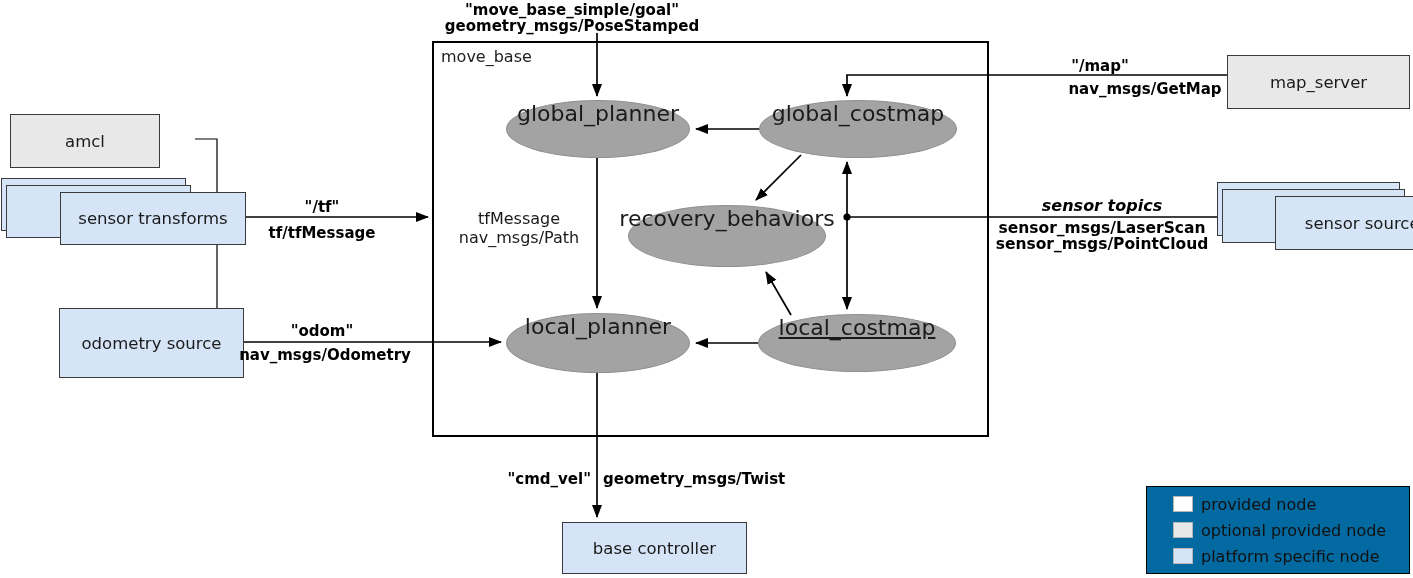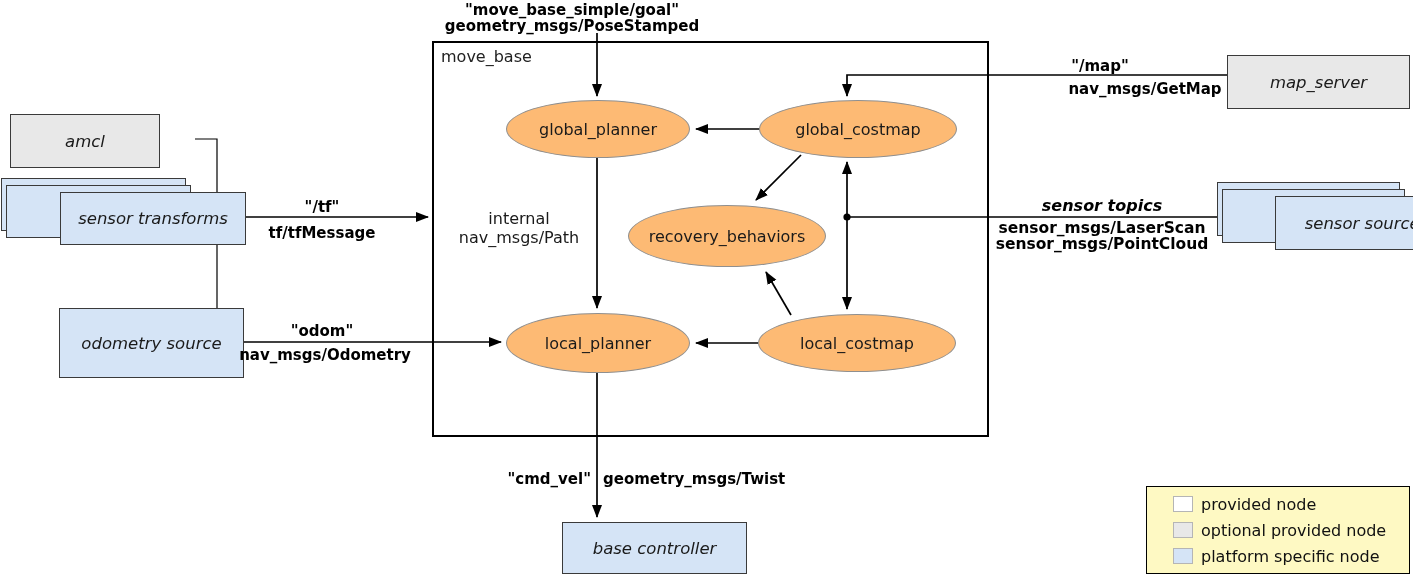--- a/index.html
+++ b/index.html
@@ -18,21 +18,20 @@
   .nodebox {
     position: absolute;
     z-index: 2;
     display: flex;
     align-items: center;
     justify-content: center;
     font-size: 16.5px;
     color: #1a1a1a;
     box-sizing: border-box;
     border: 1.4px solid #3a3a3a;
-    font-style: italic;
   }
   .fill-gray { background: #e8e8e8; }
   .fill-blue { background: #d5e4f6; margin-left: 48px; }
   .layer { position: absolute; z-index: 2; box-sizing: border-box; border: 1.4px solid #3a3a3a; background: #d5e4f6; }
 
   .amcl            { left: 10px;  top: 114px; width: 150px; height: 54px; }
   .st-l1           { left: 1px;   top: 178px; width: 185px; height: 53px; }
   .st-l2           { left: 6px;   top: 185px; width: 185px; height: 53px; }
   .st-front        { left: 12px;  top: 192px; width: 186px; height: 53px; }
   .odometry        { left: 11px;  top: 308px; width: 185px; height: 70px; }
@@ -40,34 +39,34 @@
   .ss-l1           { left: 1217px; top: 182px; width: 183px; height: 54px; }
   .ss-l2           { left: 1222px; top: 189px; width: 183px; height: 54px; }
   .ss-front        { left: 1227px; top: 196px; width: 183px; height: 54px; }
   .base-controller { left: 514px; top: 522px; width: 185px; height: 52px; }
 
   
   .ellipse {
     position: absolute;
     z-index: 2;
     display: flex;
-    align-items: center;
+    align-items: flex-start;
     justify-content: center;
-    font-size: 16px;
+    font-size: 22px;
     color: #1a1a1a;
     box-sizing: border-box;
-    background: #fdba74;
+    background: #a3a3a3;
     border: 1px solid #8f8f8f;
     border-radius: 50%;
   }
   .gp { left: 506px; top: 100px; width: 184px; height: 58px; }
   .gc { left: 759px; top: 100px; width: 198px; height: 58px; }
   .rb { left: 628px; top: 205px; width: 198px; height: 62px; }
   .lp { left: 506px; top: 313px; width: 184px; height: 60px; }
-  .lc { left: 758px; top: 314px; width: 198px; height: 58px; }
+  .lc { left: 758px; top: 314px; width: 198px; height: 58px; text-decoration: underline; }
 
   
   .lbl { position: absolute; z-index: 3; white-space: nowrap; }
   .bold { font-weight: bold; font-size: 15px; color: #000; }
   .ctr  { transform: translateX(-50%); text-align: center; }
   .mb-label { left: 441px; top: 47px; font-size: 16px; color: #222; }
 
   .goal-label   { left: 572px; top: 2px;  line-height: 16px; }
   .tf-line1     { left: 322px; top: 198px; }
   .tf-line2     { left: 322px; top: 224px; }
@@ -90,21 +89,21 @@
     white-space: nowrap;
   }
 
   
   .legend {
     position: absolute; z-index: 3;
     left: 1146px; top: 486px;
     width: 264px; height: 88px;
     box-sizing: border-box;
     border: 1.6px solid #000;
-    background: #fef9c3;
+    background: #0369a1;
     padding: 8px 0 0 26px;
   }
   .legend-row { display: flex; align-items: center; height: 18px; margin-bottom: 8px; }
   .swatch { width: 20px; height: 16px; box-sizing: border-box; border: 1px solid #b5b5b5; margin-right: 8px; flex: 0 0 auto; }
   .legend-row span.txt { font-size: 16px; color: #111; }
 </style>
 </head>
 <body>
 
 <div class="canvas">
@@ -219,21 +218,21 @@
   <div class="lbl bold ctr map-line1">"/map"</div>
   <div class="lbl bold ctr map-line2">nav_msgs/GetMap</div>
 
   <div class="lbl bold ctr sensor-line1">sensor topics</div>
   <div class="lbl bold ctr sensor-msgs">
     <div>sensor_msgs/LaserScan</div>
     <div>sensor_msgs/PointCloud</div>
   </div>
 
   <div class="lbl ctr internal-lbl">
-    <div>internal</div>
+    <div>tfMessage</div>
     <div>nav_msgs/Path</div>
   </div>
 
   <div class="lbl bold cmd-left">"cmd_vel"</div>
   <div class="lbl bold cmd-right">geometry_msgs/Twist</div>
 
   <div class="legend">
     <div class="legend-row">
       <span class="swatch" style="background: rgb(255, 255, 255);"></span>
       <span class="txt">provided node</span>

